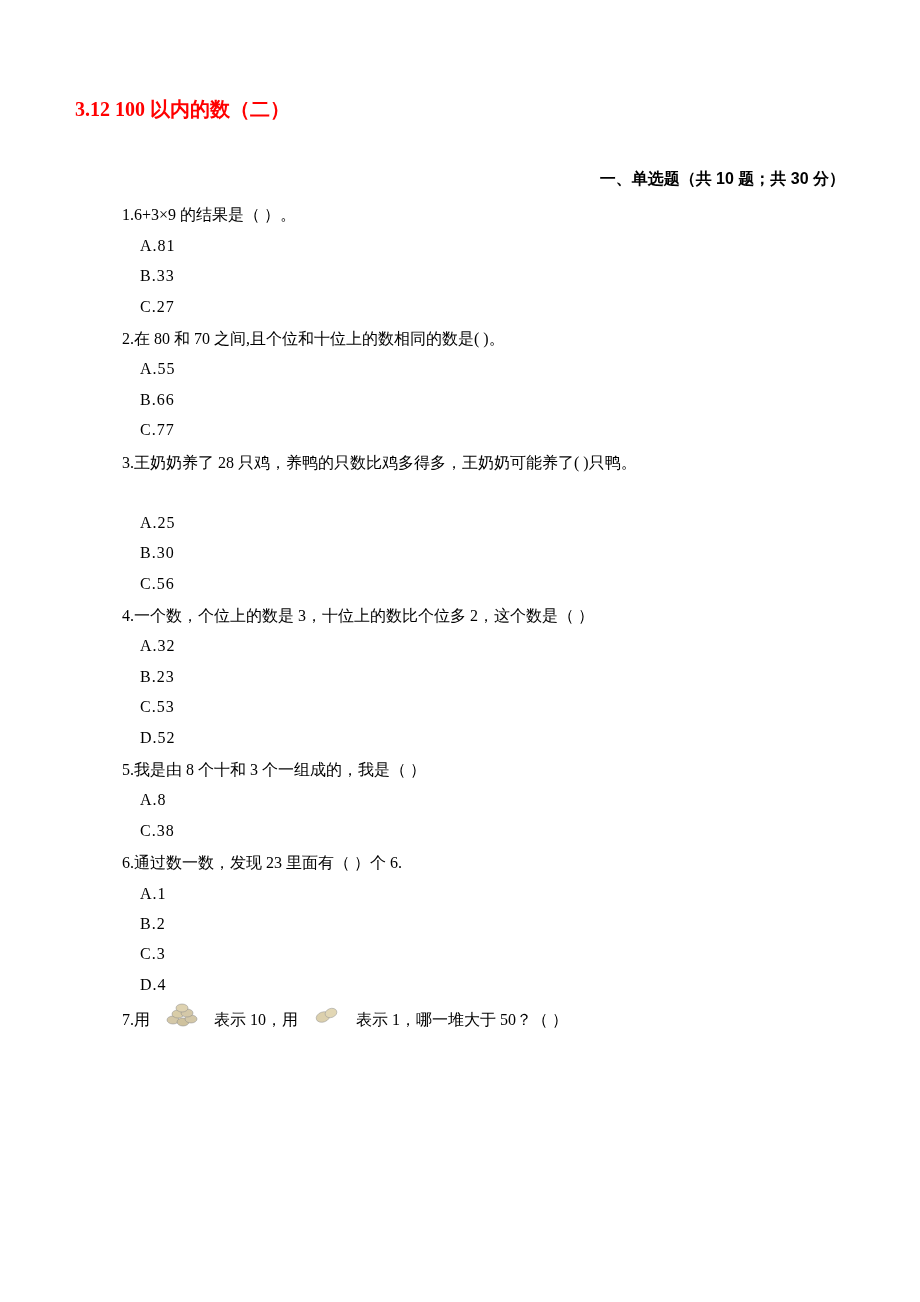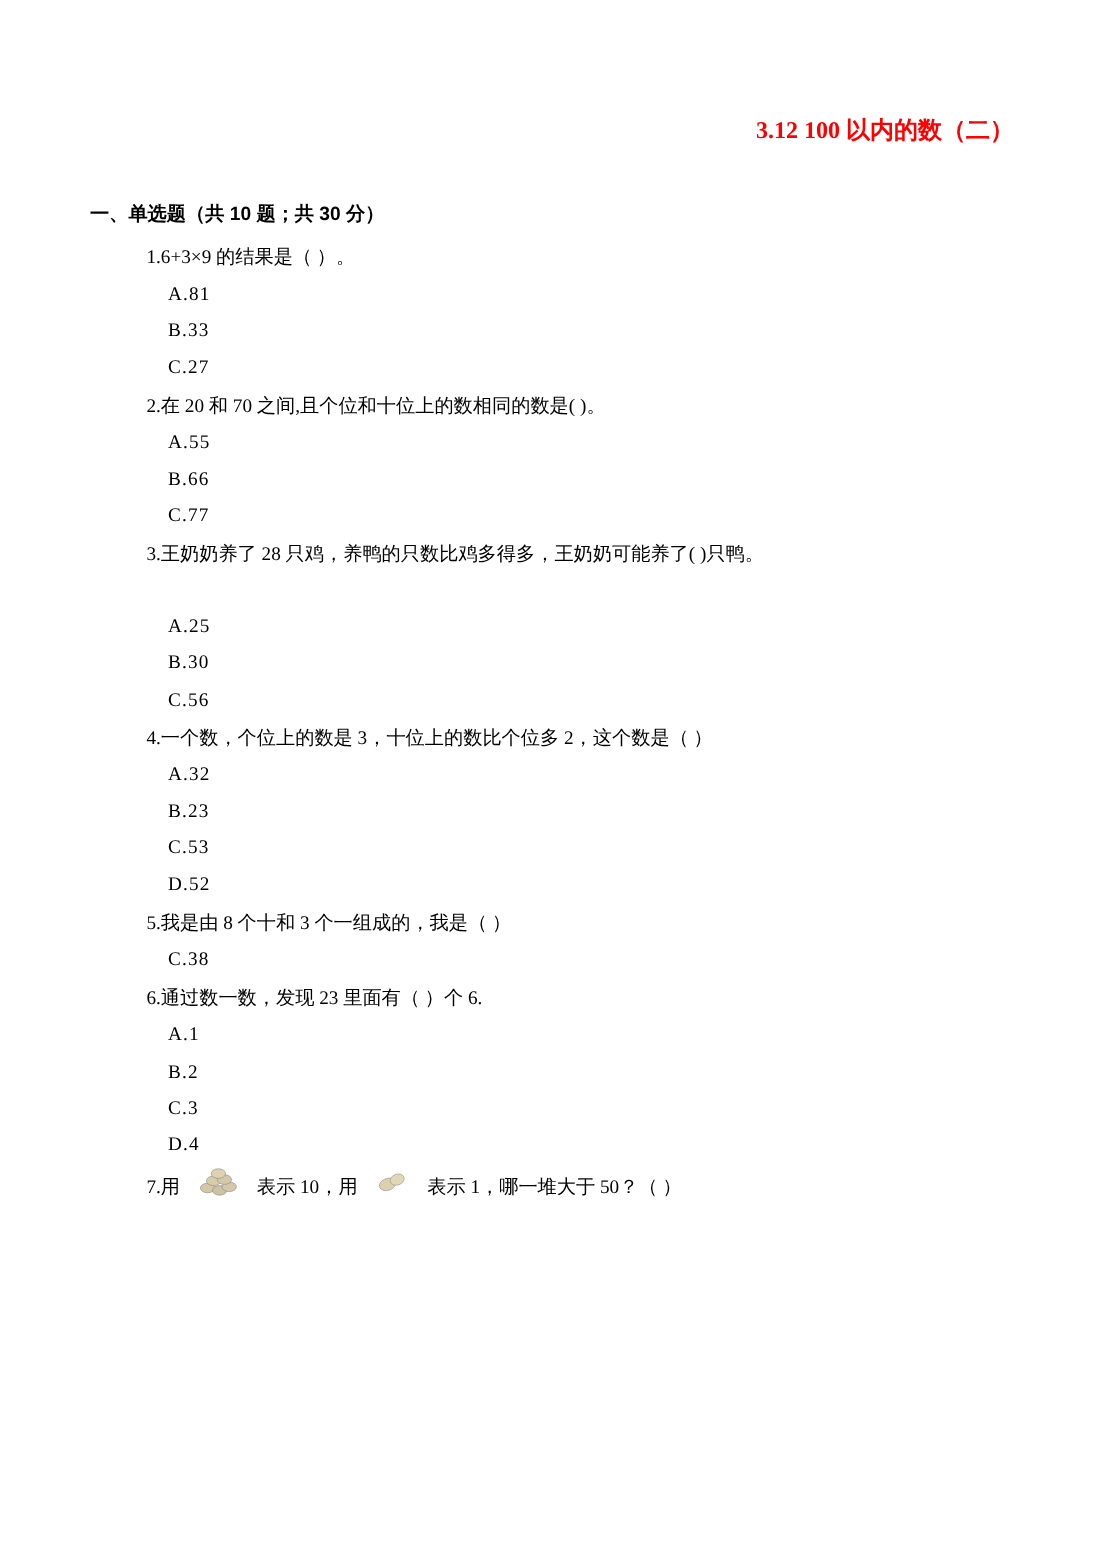--- a/index.html
+++ b/index.html
@@ -11,31 +11,32 @@
       width: 920px;
       min-height: 1302px;
       background: #ffffff;
       font-family: "SimSun", "宋体", serif;
       font-size: 16px;
       color: #000000;
       padding: 90px 75px 40px 75px;
       line-height: 1.9;
     }
     .title {
-      text-align: right;
+      text-align: left;
       color: #ff0000;
       font-size: 20px;
       font-weight: bold;
       margin-bottom: 36px;
       font-family: "SimSun", "宋体", serif;
     }
     .section-header {
       font-weight: bold;
       font-family: "SimHei", "黑体", sans-serif;
       margin-bottom: 6px;
+      text-align: right;
     }
     .question {
       margin-bottom: 2px;
       margin-left: 47px;
     }
     .question-text {
       padding-left: 0;
     }
     .option {
       padding-left: 18px;
@@ -64,21 +65,21 @@
 <div class="section-header">一、单选题（共 10 题；共 30 分）</div>
 
 <div class="question">
   <div class="question-text">1.6+3×9 的结果是（      ）。</div>
   <div class="option">A.81</div>
   <div class="option">B.33</div>
   <div class="option">C.27</div>
 </div>
 
 <div class="question">
-  <div class="question-text">2.在 20 和 70 之间,且个位和十位上的数相同的数是(       )。</div>
+  <div class="question-text">2.在 80 和 70 之间,且个位和十位上的数相同的数是(       )。</div>
   <div class="option">A.55</div>
   <div class="option">B.66</div>
   <div class="option">C.77</div>
 </div>
 
 <div class="question">
   <div class="question-text">3.王奶奶养了 28 只鸡，养鸭的只数比鸡多得多，王奶奶可能养了(      )只鸭。</div>
   <div style="height:30px"></div>
   <div class="option">A.25</div>
   <div class="option">B.30</div>
@@ -88,20 +89,21 @@
 <div class="question">
   <div class="question-text">4.一个数，个位上的数是 3，十位上的数比个位多 2，这个数是（        ）</div>
   <div class="option">A.32</div>
   <div class="option">B.23</div>
   <div class="option">C.53</div>
   <div class="option">D.52</div>
 </div>
 
 <div class="question">
   <div class="question-text">5.我是由 8 个十和 3 个一组成的，我是（         ）</div>
+  <div class="option">A.8</div>
   <div class="option">C.38</div>
 </div>
 
 <div class="question">
   <div class="question-text">6.通过数一数，发现 23 里面有（              ）个 6.</div>
   <div class="option">A.1</div>
   <div class="option">B.2</div>
   <div class="option">C.3</div>
   <div class="option">D.4</div>
 </div>

